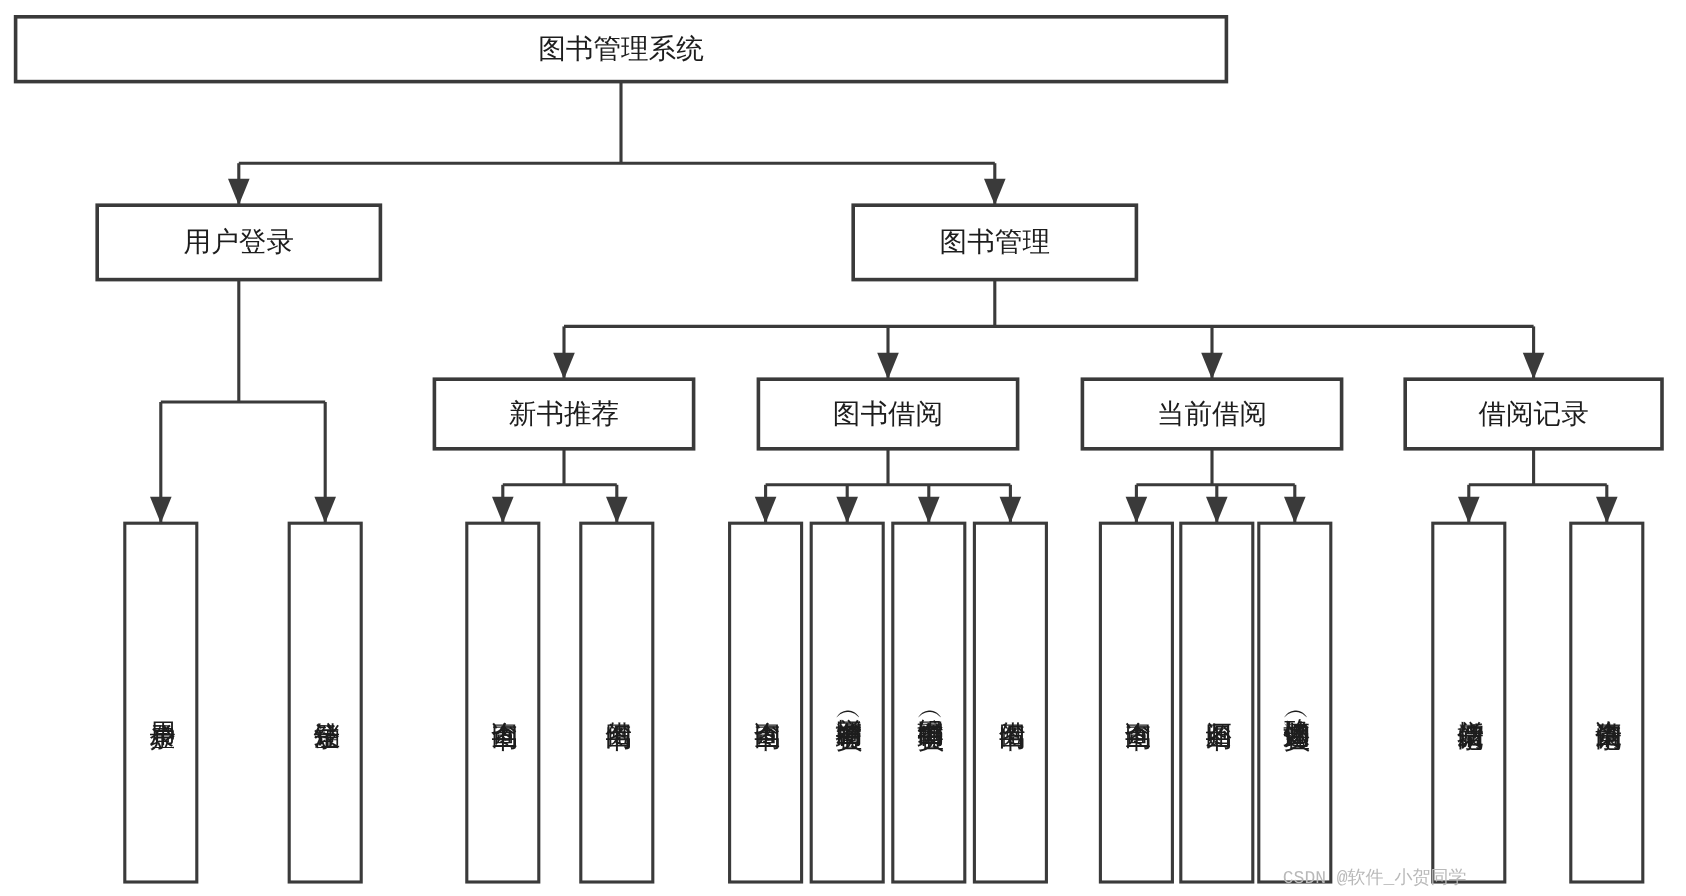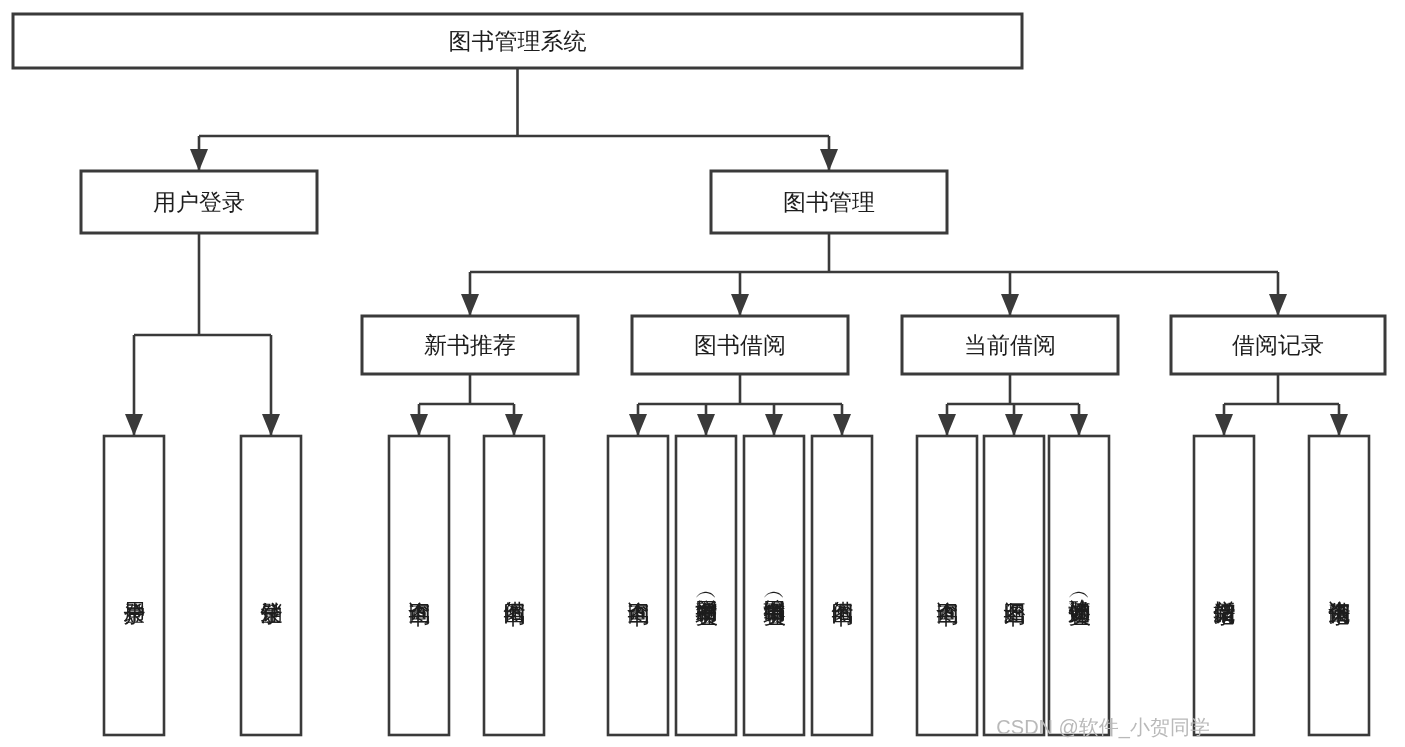--- a/index.html
+++ b/index.html
@@ -59,24 +59,24 @@
     font-family: "DejaVu Sans", "Liberation Sans", sans-serif;
     font-size: 22px;
     fill: #1d1d1d;
     text-anchor: middle;
     writing-mode: vertical-rl;
     dominant-baseline: central;
     letter-spacing: 1px;
   }
   .watermark-text {
     position: absolute;
-    right: 20px;
+    right: 8px;
     bottom: 6px;
-    font-family: Liberation Sans, sans-serif;
-    font-size: 20px;
+    font-family: Liberation Mono, monospace;
+    font-size: 15px;
     color: #b9b9b9;
     white-space: nowrap;
     user-select: none;
   }
 </style>
 </head>
 <body>
 
 <div id="diagram-root">
 

